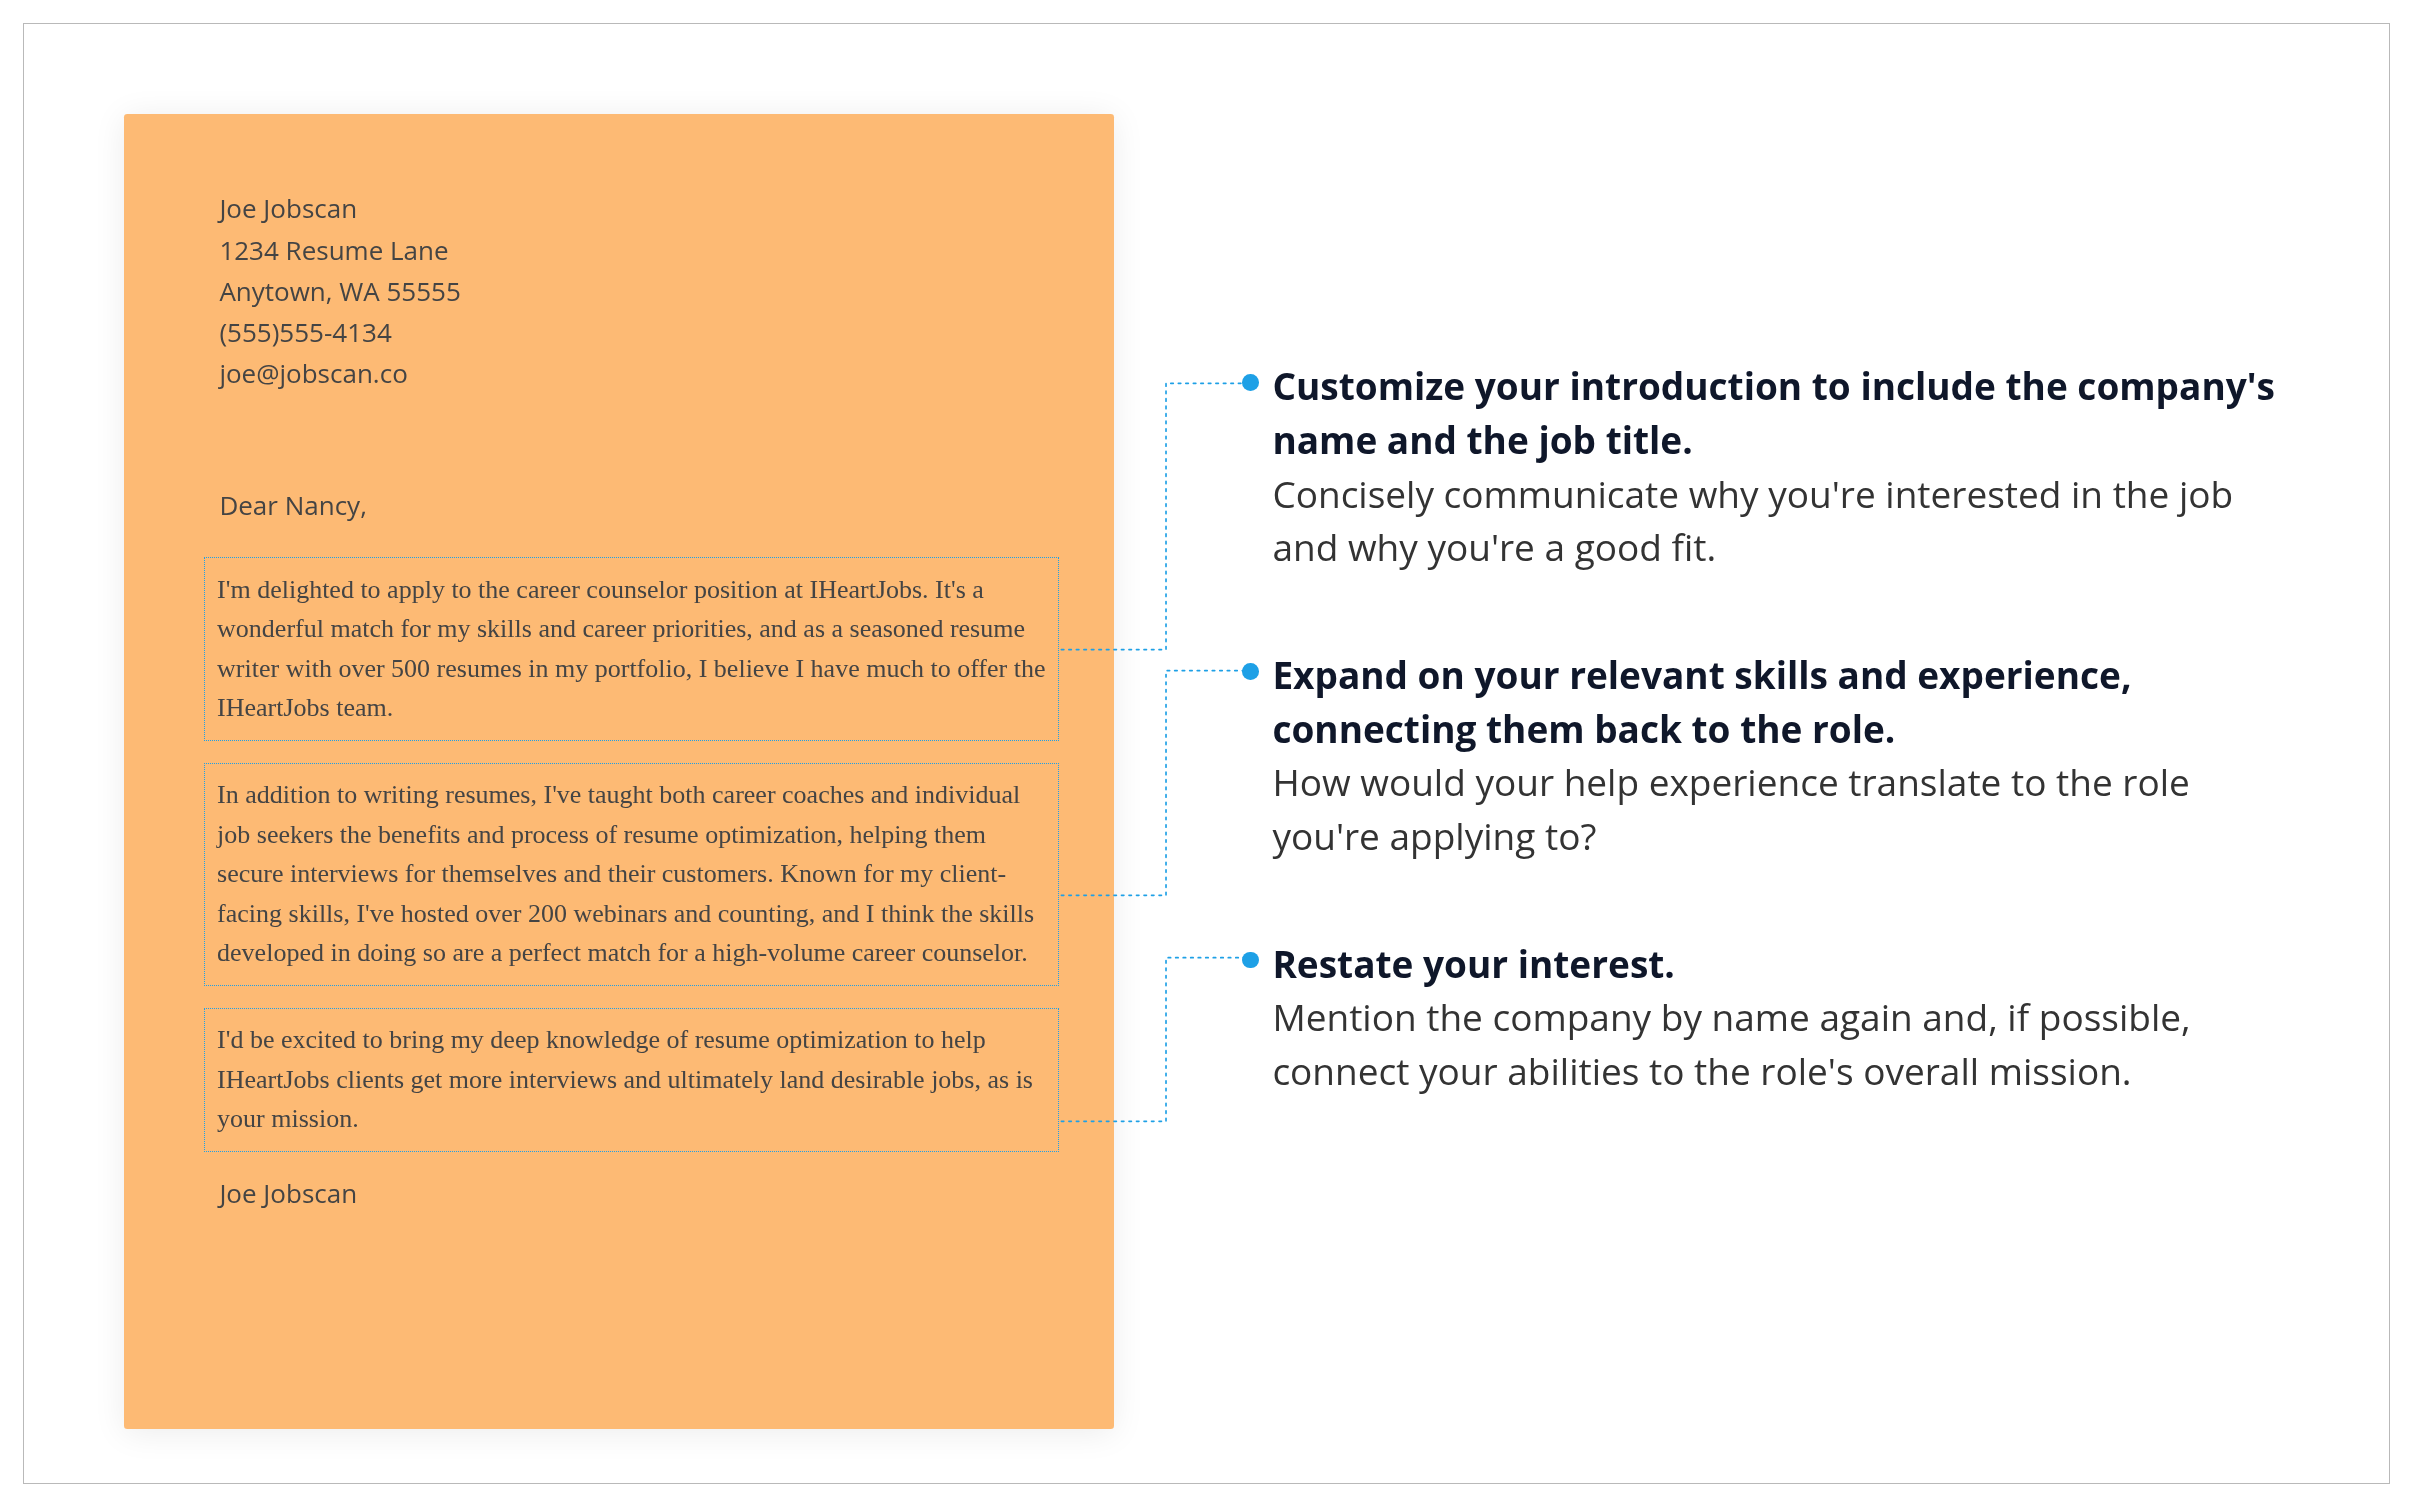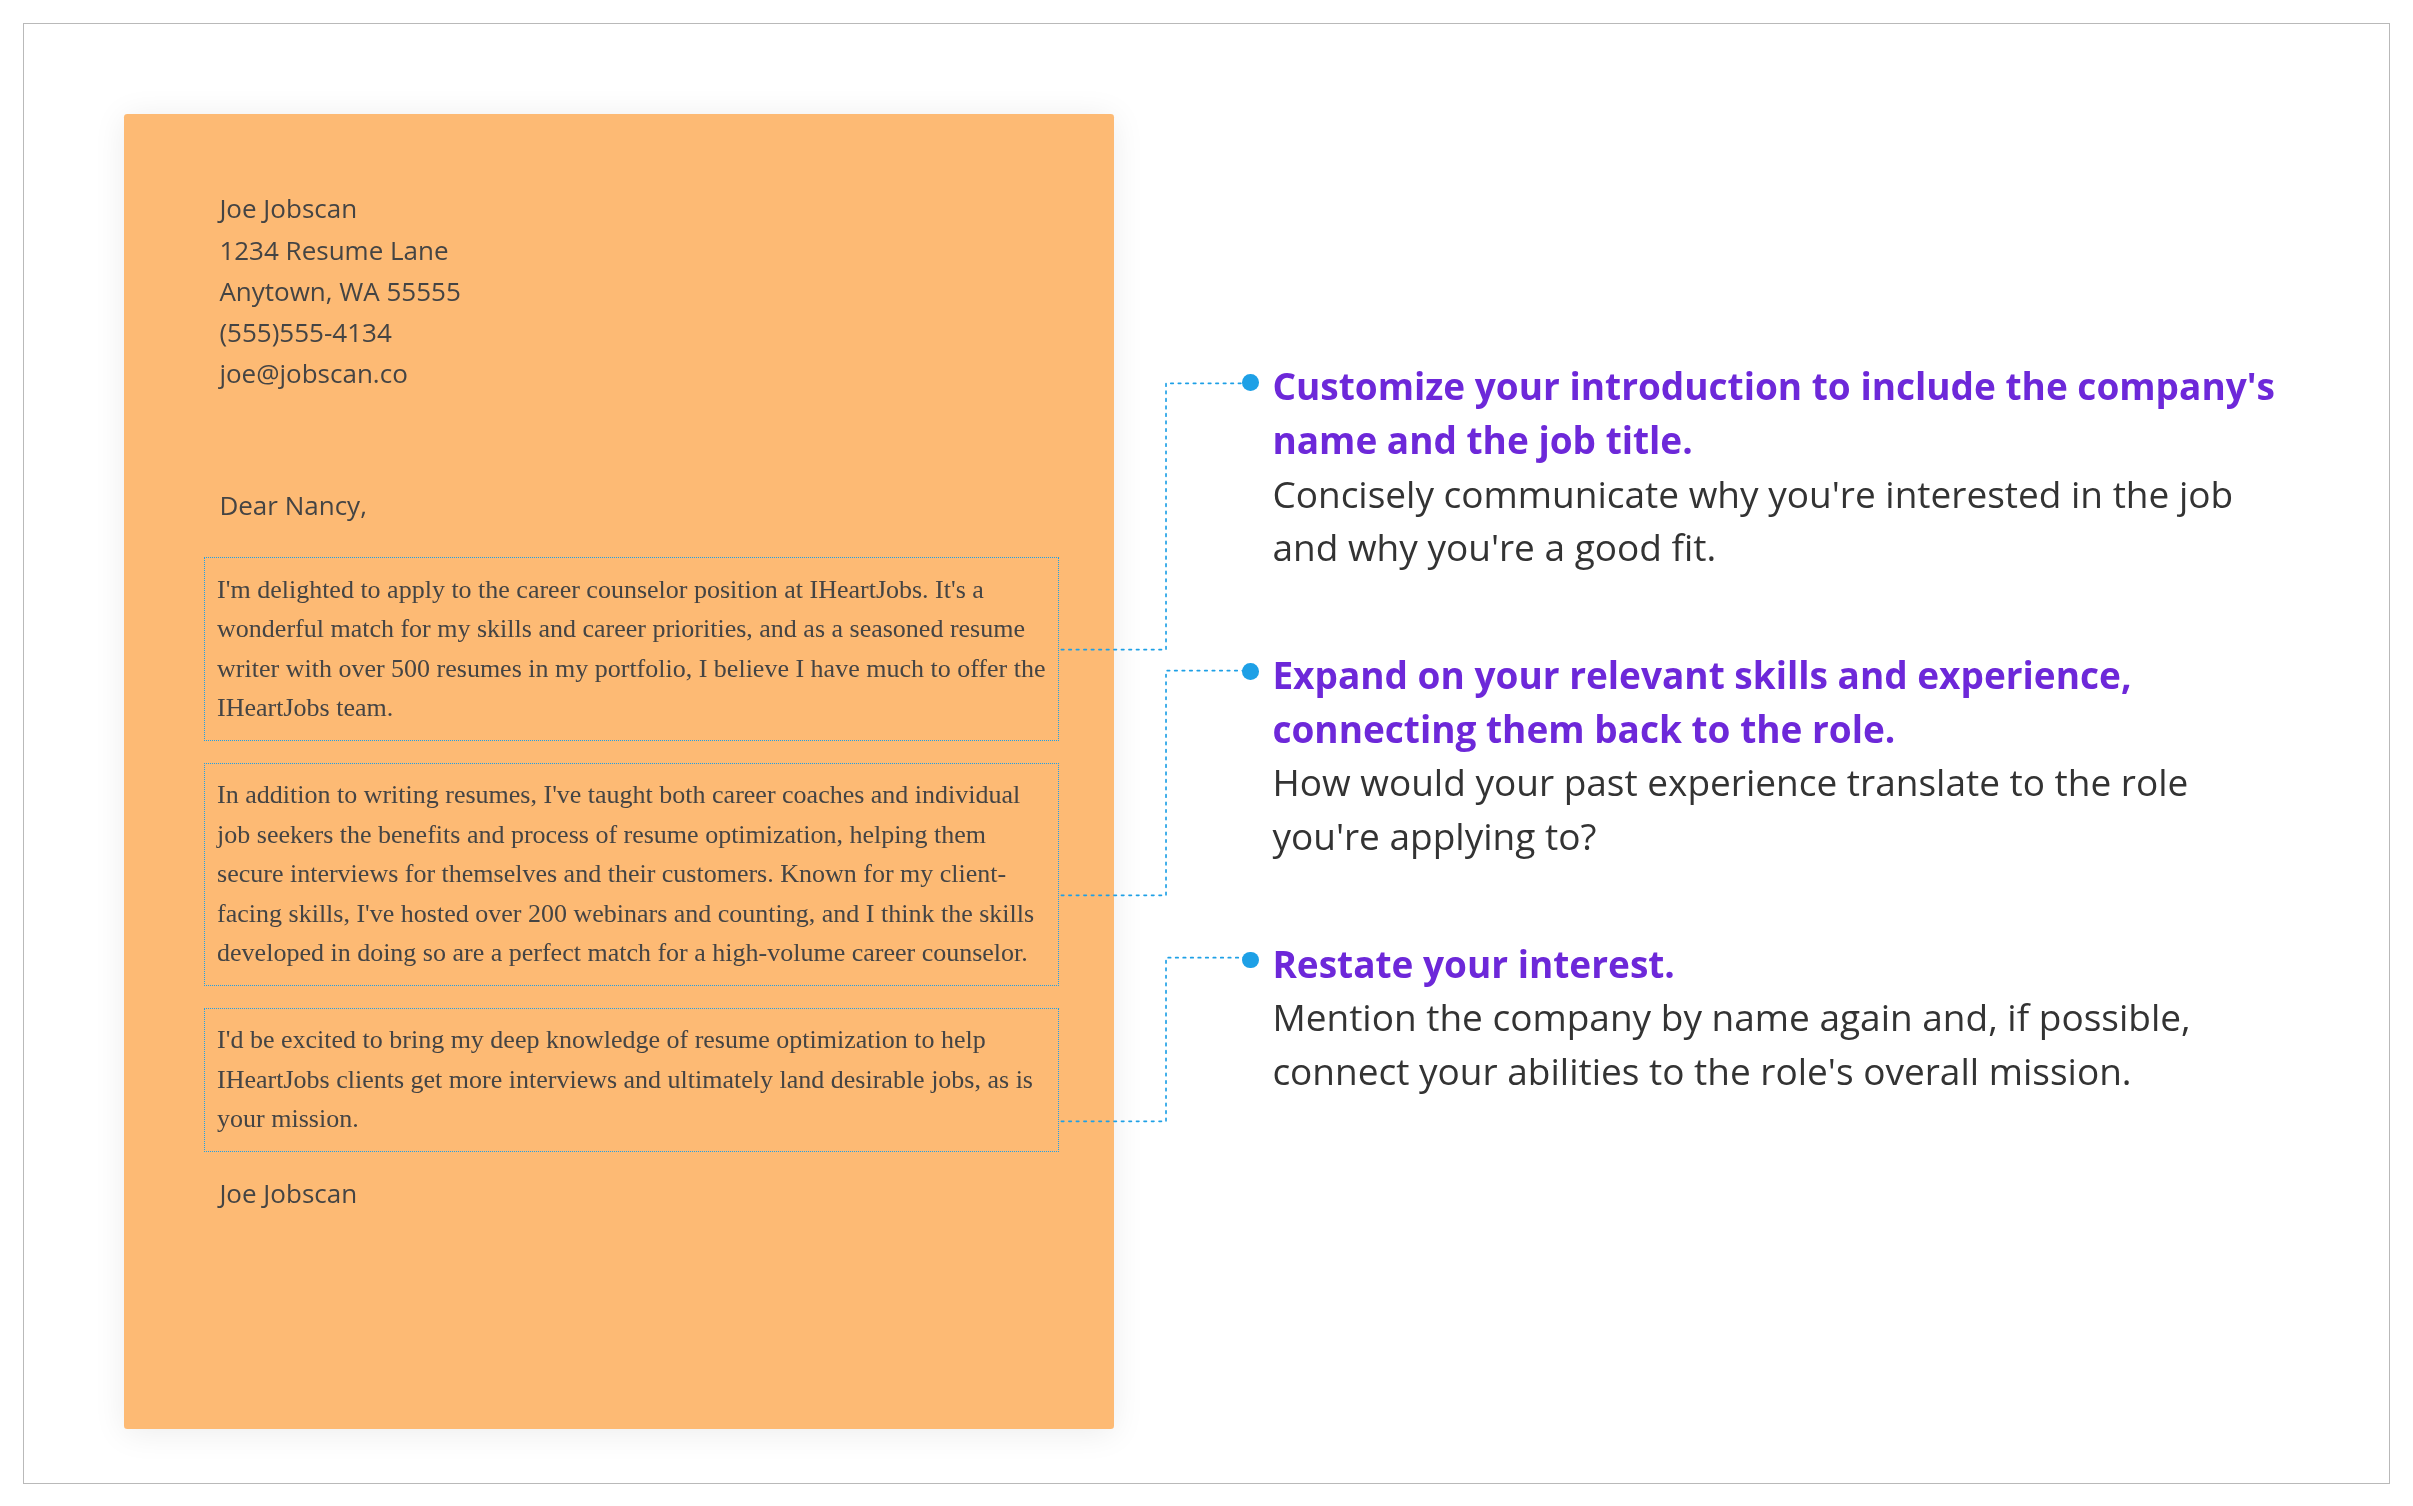--- a/index.html
+++ b/index.html
@@ -54,21 +54,21 @@
   .tip .bullet {
     position: absolute;
     left: -30px;
     top: 15px;
     width: 16.7px;
     height: 16.7px;
     border-radius: 50%;
     background: #1ea0e6;
   }
   .tip-title {
-    color: #6d28d9;
+    color: #0f172a;
     font-weight: 700;
     font-size: 37px;
     line-height: 1.45;
   }
   .tip-body {
     color: #333;
     font-size: 37px;
     line-height: 1.45;
     font-weight: 400;
   }
@@ -109,21 +109,21 @@
 
   <div class="tips">
     <div class="tip" id="tip1">
       <span class="bullet"></span>
       <div class="tip-title">Customize your introduction to include the company's name and the job title.</div>
       <div class="tip-body">Concisely communicate why you're interested in the job and why you're a good fit.</div>
     </div>
     <div class="tip" id="tip2">
       <span class="bullet"></span>
       <div class="tip-title">Expand on your relevant skills and experience, connecting them back to the role.</div>
-      <div class="tip-body">How would your past experience translate to the role you're applying to?</div>
+      <div class="tip-body">How would your help experience translate to the role you're applying to?</div>
     </div>
     <div class="tip" id="tip3">
       <span class="bullet"></span>
       <div class="tip-title">Restate your interest.</div>
       <div class="tip-body">Mention the company by name again and, if possible, connect your abilities to the role's overall mission.</div>
     </div>
   </div>
 
   <svg class="connector" id="conn1" width="197" height="273" style="left: 1034px; top: 356px;" viewBox="0 0 236 326.875">
       <path d="M 4 322.875 L 129.4 322.875 L 129.4 4 L 232 4" fill="none" stroke="#1ea0e6" stroke-width="2" stroke-dasharray="3 6" stroke-linecap="round"></path>

